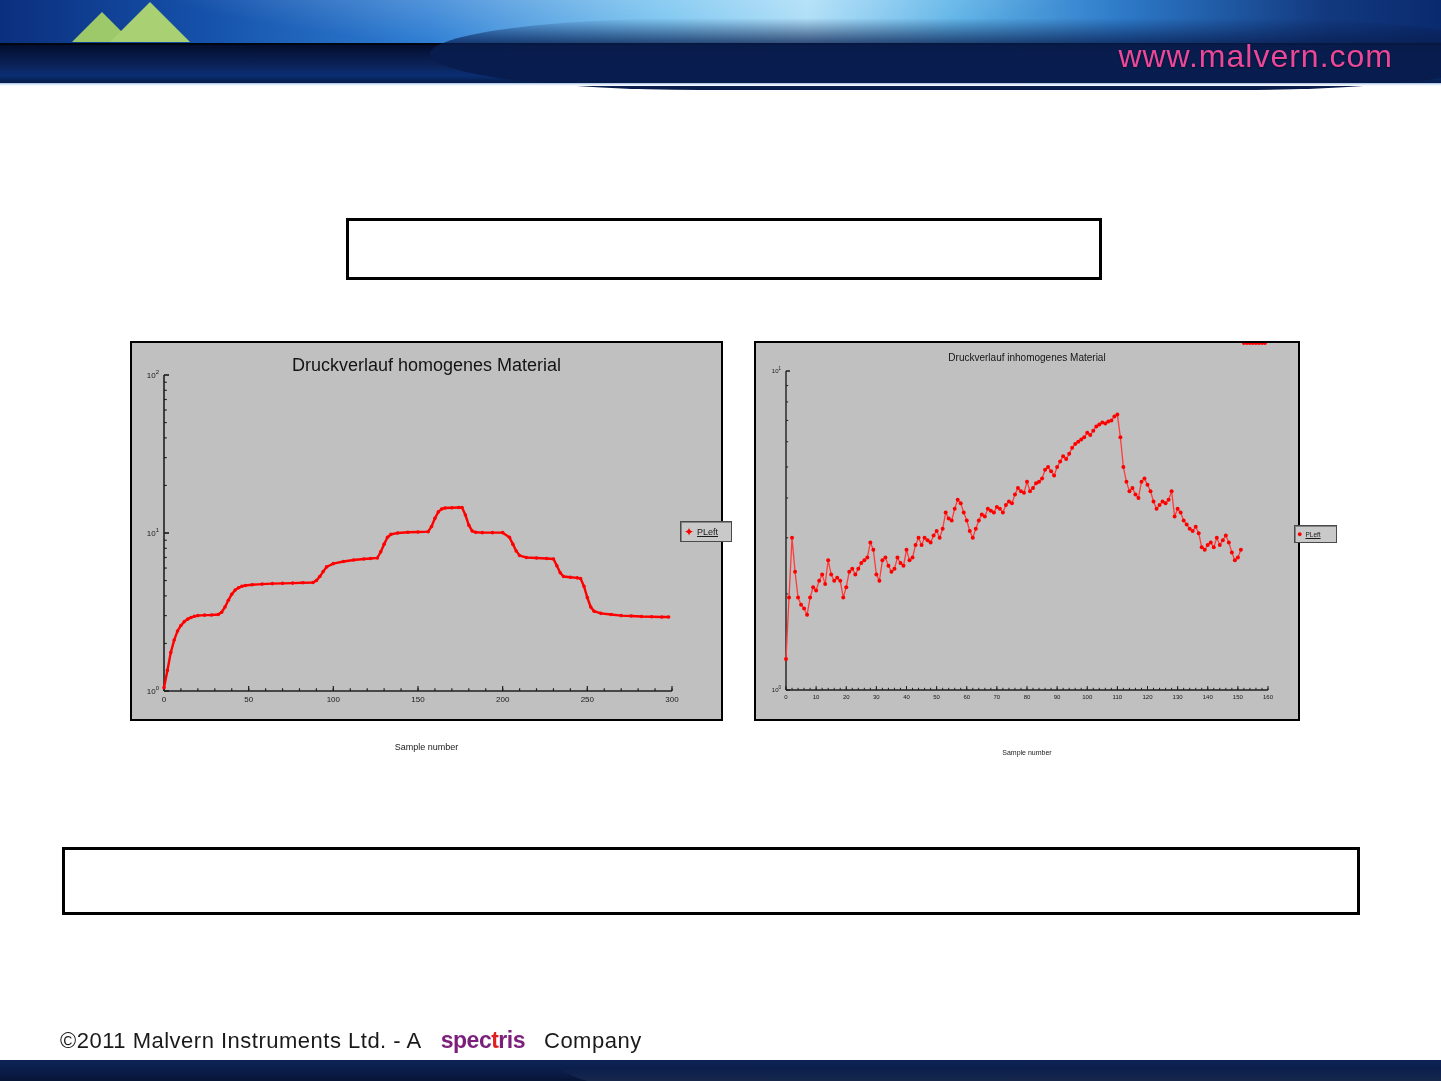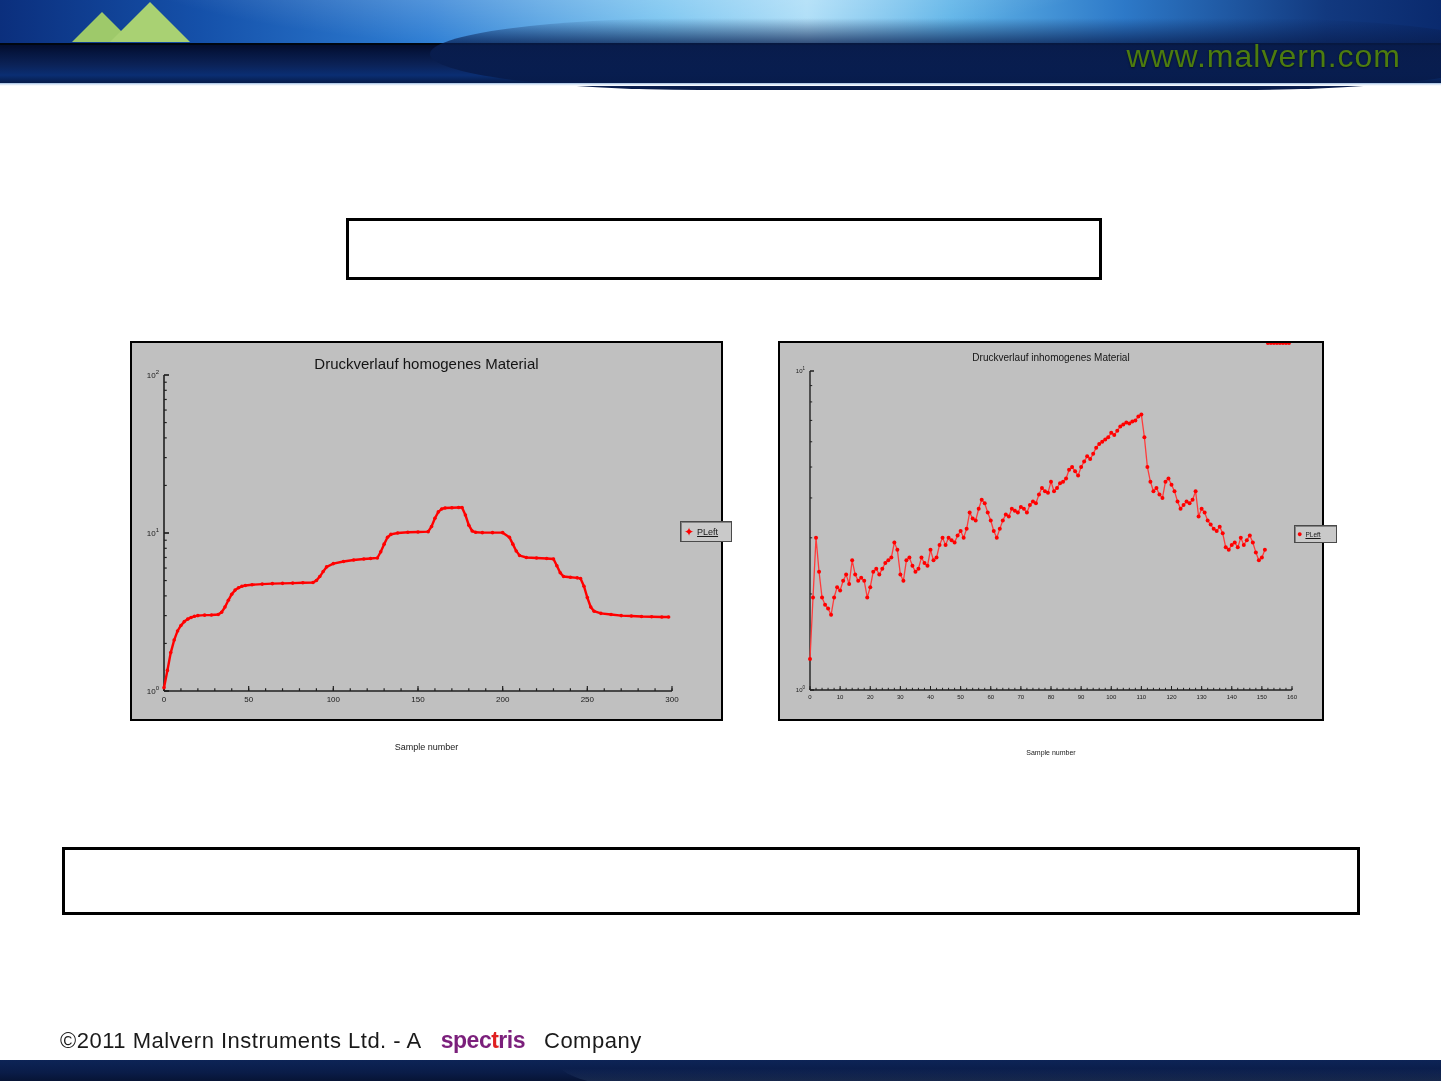--- a/index.html
+++ b/index.html
@@ -51,48 +51,48 @@
   .tri-a{left:14px;top:10px;border-width:0 30px 30px 30px;border-color:transparent transparent #9ec96a transparent;}
   .tri-b{left:52px;top:0px;border-width:0 40px 40px 40px;border-color:transparent transparent #a9d173 transparent;}
   .logo-word{
     position:absolute;left:28px;top:36px;
     font-family:"Liberation Sans", sans-serif;
     font-weight:bold;font-size:42px;letter-spacing:-1px;
     color:#ffffff;
     text-shadow:0 1px 2px rgba(0,0,0,0.6);
   }
   .hdr-url{
-    position:absolute;right:40px;top:38px;
+    position:absolute;right:48px;top:38px;
     font-family:"Liberation Sans", sans-serif;
-    font-size:32px;letter-spacing:1px;color:#4d7c0f;
+    font-size:32px;letter-spacing:1px;color:#ec4899;
     text-shadow:0 1px 2px rgba(0,0,0,0.55);
   }
 
   
   .textbox{
     position:absolute;background:#ffffff;border:3px solid #000000;
   }
   #box-top{left:346px;top:218px;width:750px;height:56px;}
   #box-bottom{left:62px;top:847px;width:1292px;height:62px;}
 
   
   .chart-panel{
     position:absolute;
     background:#c0c0c0;
     border:2px solid #000000;
     box-sizing:border-box;
   }
   #chart-left{left:130px;top:341px;width:593px;height:380px;}
-  #chart-right{left:778px;top:341px;width:546px;height:380px;}
+  #chart-right{left:754px;top:341px;width:546px;height:380px;}
 
   .chart-title{
     position:absolute;left:0;width:100%;text-align:center;
     color:#141414;font-family:"Liberation Sans", sans-serif;
   }
-  #chart-left .chart-title{top:12px;font-size:15px;}
+  #chart-left .chart-title{top:12px;font-size:18px;}
   #chart-right .chart-title{top:9px;font-size:10px;}
 
   .plot-svg{position:absolute;left:0;top:0;}
 
   .axis-label{
     position:absolute;color:#1a1a1a;
     font-family:"Liberation Sans", sans-serif;
     white-space:nowrap;
     margin-top:43px;
   }

